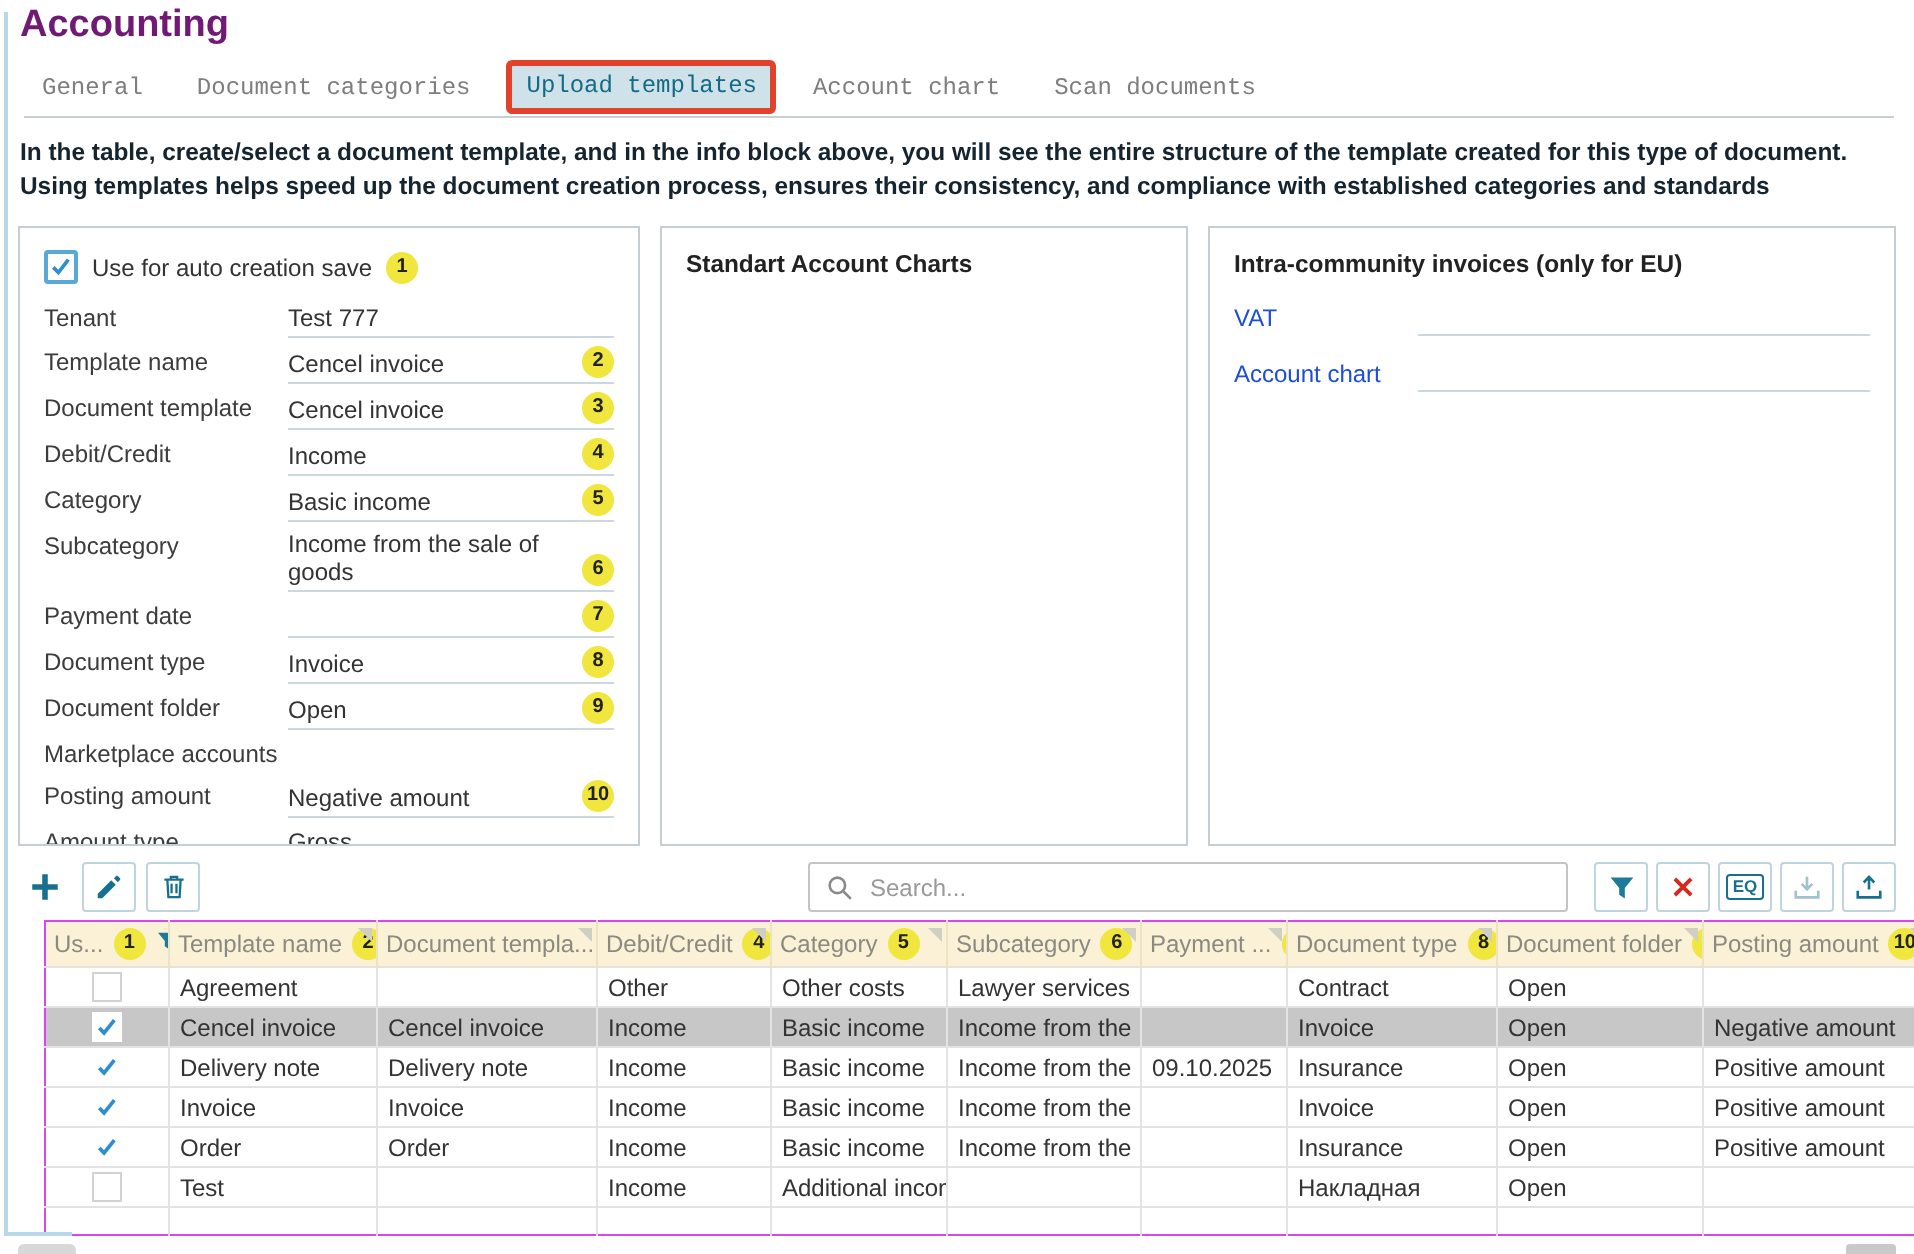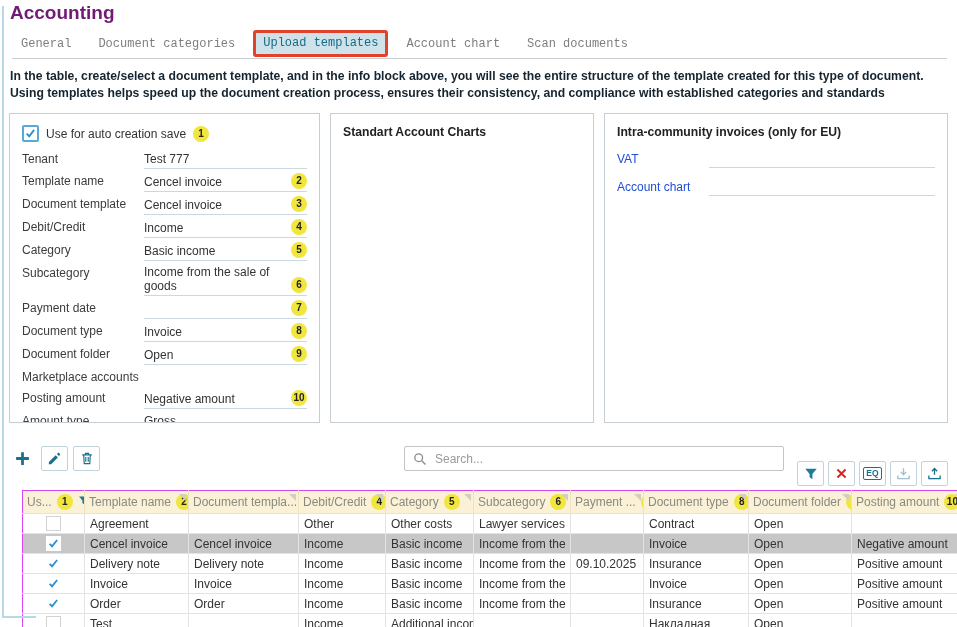--- a/index.html
+++ b/index.html
@@ -34,21 +34,21 @@
   .euval{flex:1;border-bottom:1px solid #ccd8e0;min-height:15px;}
   
   .toolbar{display:flex;align-items:center;margin:8px 9px 4px;gap:5px;}
   .tbtn{width:27px;height:25px;border:1px solid #bfd4dc;background:#fff;display:inline-flex;
         align-items:center;justify-content:center;border-radius:2px;cursor:pointer;padding:0;box-sizing:border-box;}
   .tbtn.noborder{border-color:transparent;}
   .searchbox{margin-left:auto;width:380px;height:25px;border:1px solid #c4c4c4;display:flex;
         align-items:center;padding:0 8px;gap:6px;border-radius:2px;box-sizing:border-box;background:#fff;}
   .searchbox input{border:none;outline:none;flex:1;font-size:12px;color:#333;font-family:"Liberation Sans",sans-serif;background:transparent;}
   .searchbox input::placeholder{color:#9a9a9a;}
-  .icongroup{display:flex;gap:4px;margin-left:8px;margin-top:30px;}
+  .icongroup{display:flex;gap:4px;margin-left:8px;}
   .eq-chip{border:1.3px solid #17718e;color:#17718e;font-size:8.5px;font-weight:bold;padding:1px 2px;border-radius:2px;line-height:1;}
   
   .grid{width:943px;margin:3px 22px 0;border-collapse:collapse;table-layout:fixed;font-size:12px;border:1px solid #d946ef;}
   .grid th{background:#faf1d7;height:22px;font-weight:normal;color:#8a8a80;text-align:left;
         padding:0 4px;position:relative;border-right:1px solid #ece2c4;white-space:nowrap;overflow:hidden;}
   .hwrap{display:inline-flex;align-items:center;gap:5px;}
   .sorttri{position:absolute;right:2px;top:3px;width:0;height:0;border-left:7px solid transparent;border-top:7px solid #cfcfc3;}
   .grid td{height:19px;padding:0 5px;border-right:1px solid #e3e3e3;border-top:1px solid #e3e3e3;
         white-space:nowrap;overflow:hidden;color:#333;}
   .grid tr.selected td{background:#c7c7c7;}

